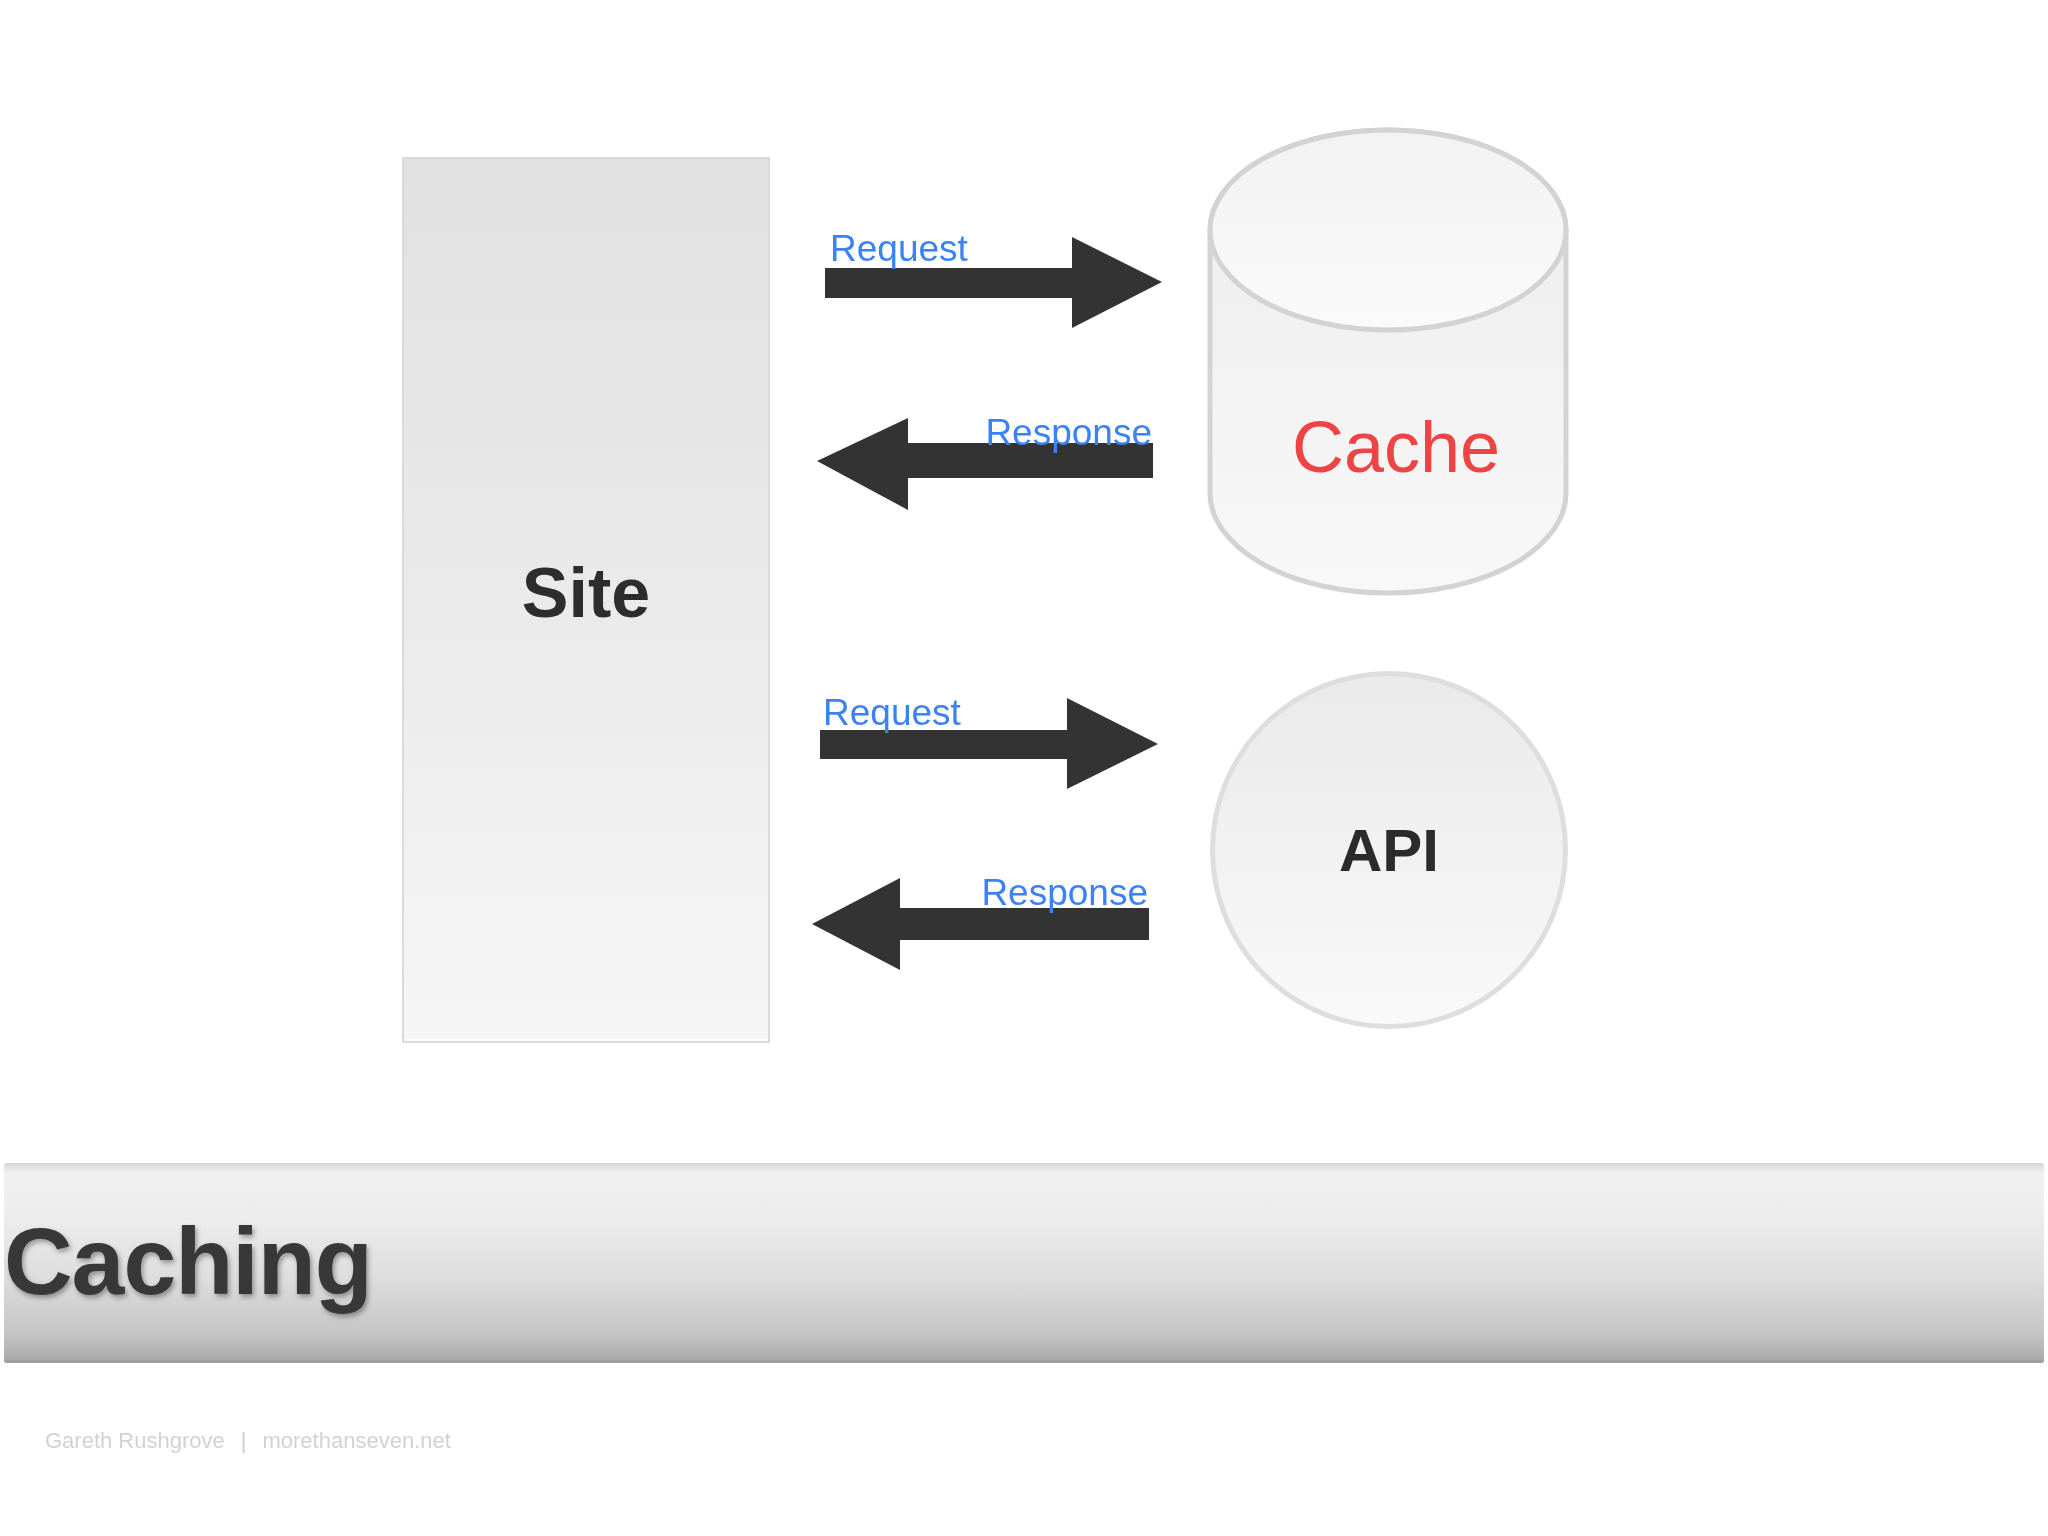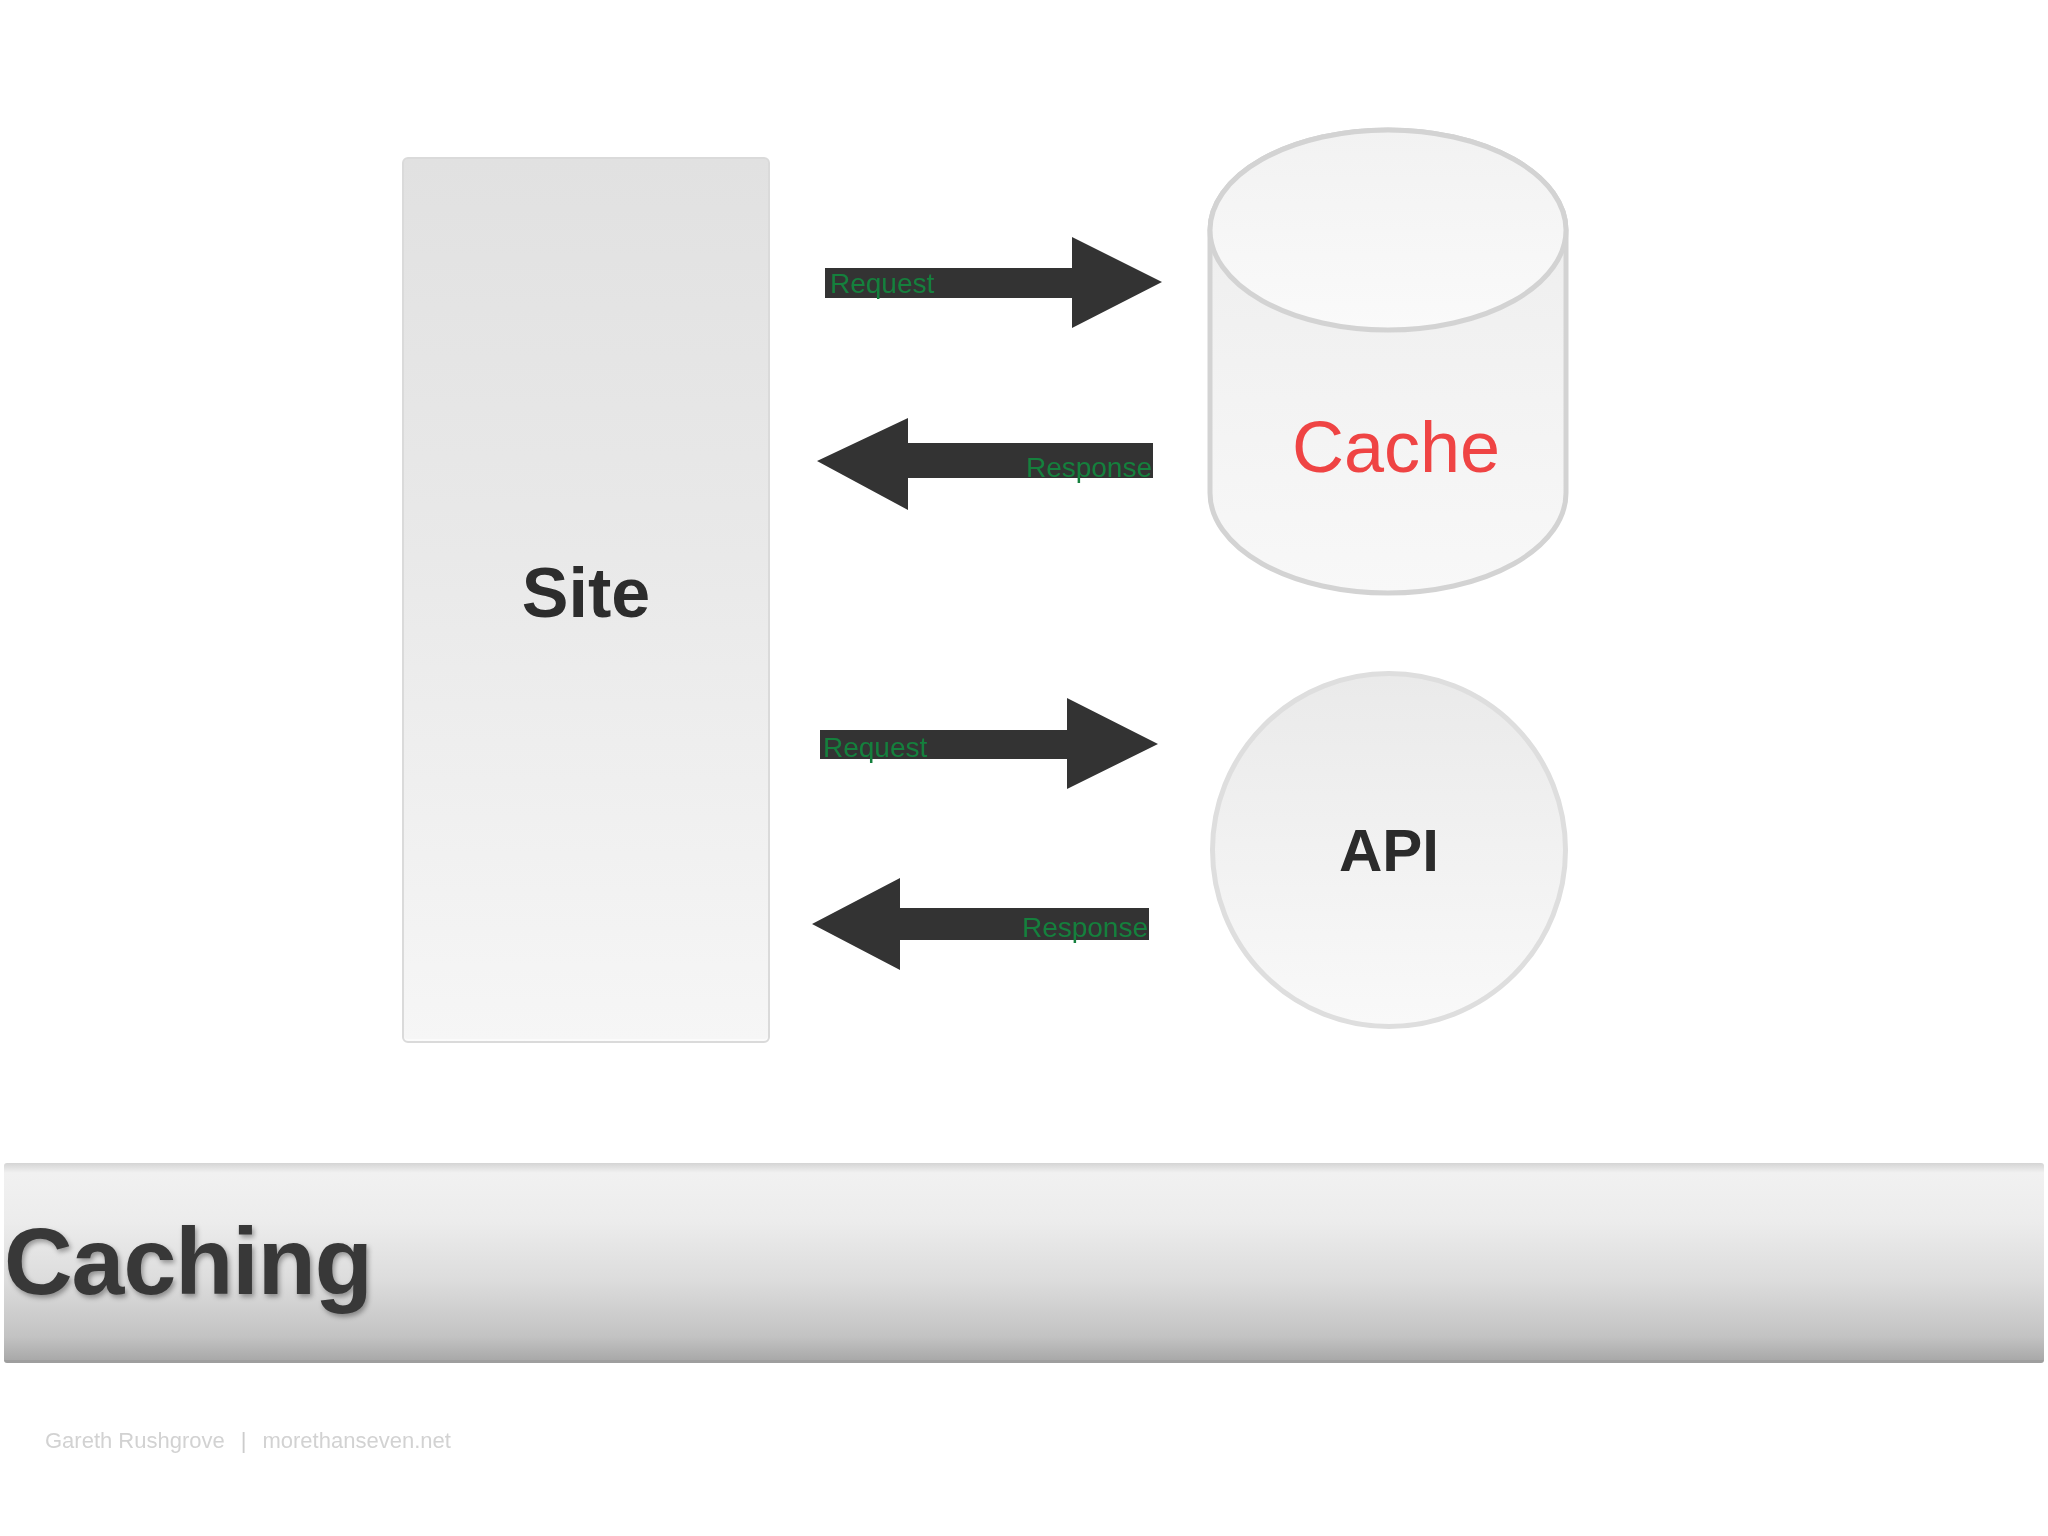--- a/index.html
+++ b/index.html
@@ -22,21 +22,21 @@
     background: #ffffff;
   }
 
   
   .site-box {
     position: absolute;
     left: 402px;
     top: 157px;
     width: 368px;
     height: 886px;
-    border-radius: 6px;
+    border-radius: 1px;
     background: linear-gradient(180deg, #e1e1e1 0%, #e9e9e9 45%, #f6f6f6 100%);
     border: 2px solid #dadada;
     box-sizing: border-box;
     box-shadow: inset 0 -2px 0 rgba(255,255,255,0.5);
   }
   .site-label {
     position: absolute;
     left: 50%;
     top: 434px;
     transform: translate(-50%, -50%);
@@ -92,24 +92,23 @@
     position: absolute;
     left: 0; top: 0;
     width: 2048px;
     height: 1536px;
     pointer-events: none;
   }
 
   
   .arrow-label {
     position: absolute;
-    font-size: 28px;
-    color: #15803d;
-    white-space: nowrap;
-    margin-top: 40px;
+    font-size: 37px;
+    color: #3b82f6;
+    white-space: nowrap;
   }
   .lbl-req-top  { left: 830px;  top: 228px; }
   .lbl-resp-top { right: 896px; top: 412px; }
   .lbl-req-bot  { left: 823px;  top: 692px; }
   .lbl-resp-bot { right: 900px; top: 872px; }
 
   
   .title-bar {
     position: absolute;
     left: 4px;

